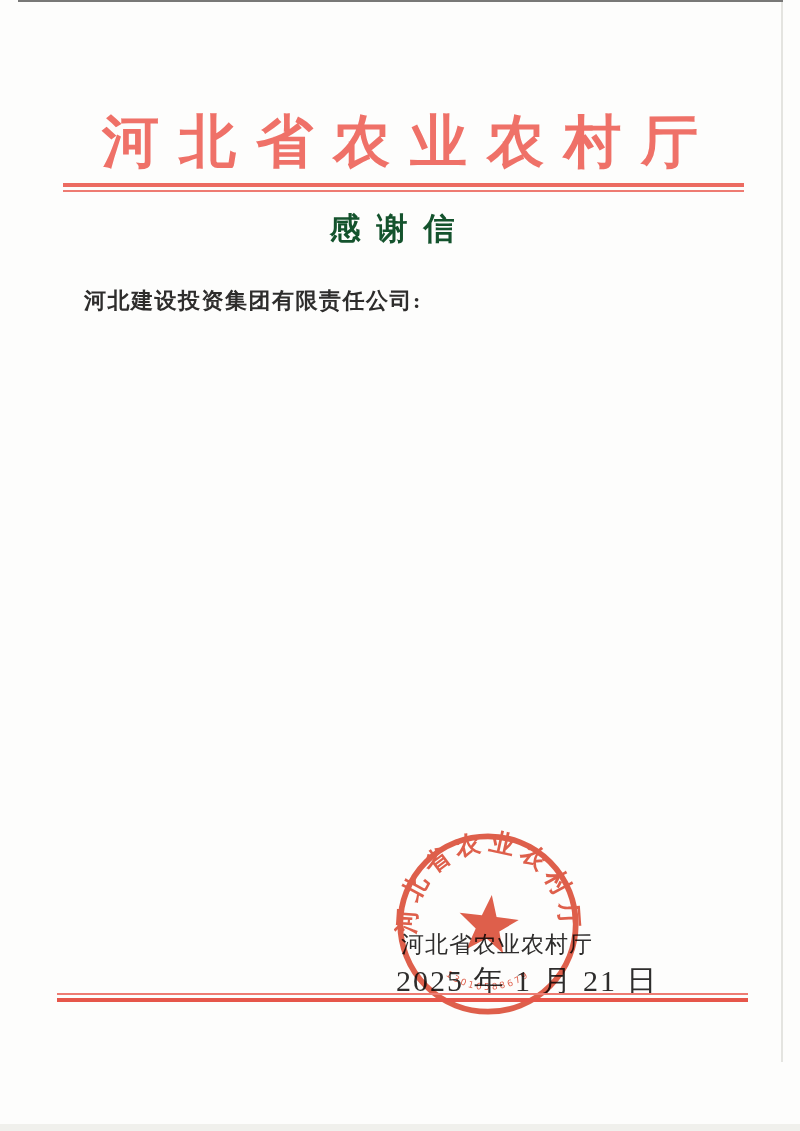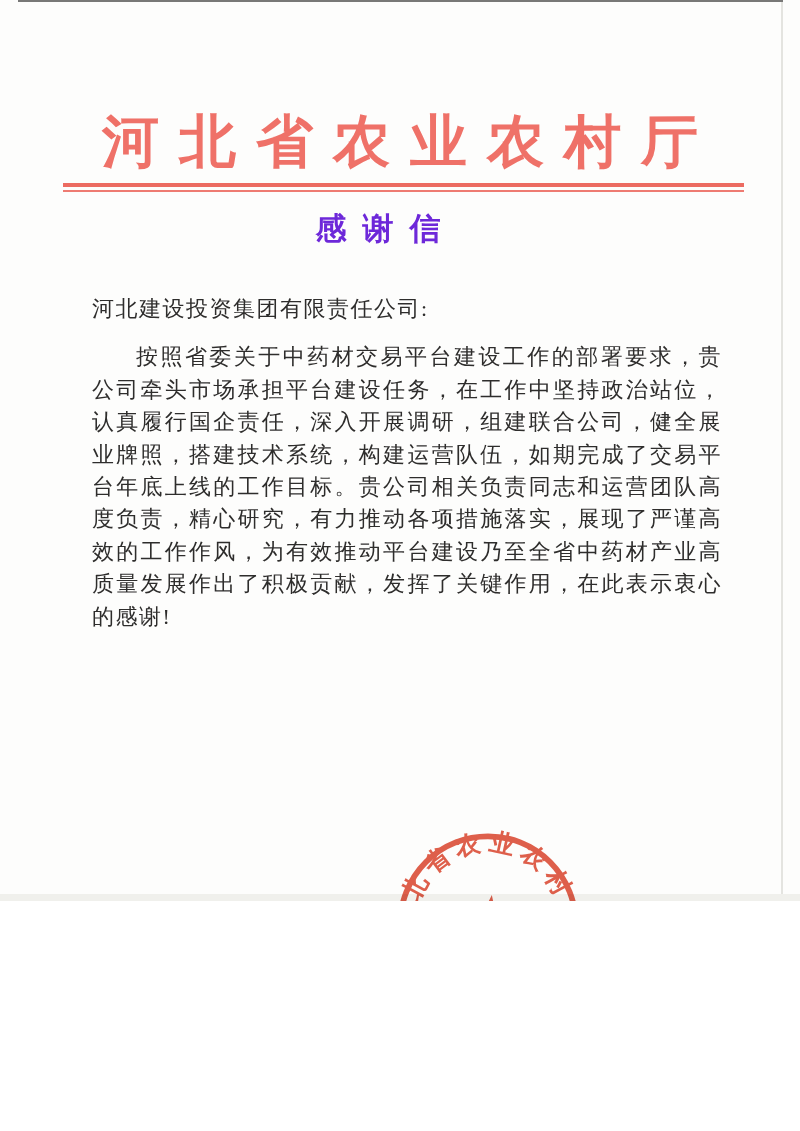--- a/index.html
+++ b/index.html
@@ -4,21 +4,21 @@
 <style>
   html, body {
     margin: 0;
     padding: 0;
     background: #ffffff;
     font-family: "Liberation Serif", "DejaVu Serif", serif;
   }
   .page {
     position: relative;
     width: 800px;
-    height: 901px;
+    height: 1131px;
     background: #fdfdfc;
     overflow: hidden;
   }
   
   .scan-top-edge {
     position: absolute;
     top: 0; left: 18px;
     width: 765px; height: 2px;
     background: #4b4b4b;
     opacity: .75;
@@ -53,44 +53,44 @@
   .rule { position: absolute; left: 63px; width: 681px; }
   .rule-top { top: 183px; }
   .rule-top .line-a { height: 4px; background: #ec6b61; }
   .rule-top .line-b { height: 2px; background: #ee7b72; margin-top: 3px; }
   .rule-bottom { top: 993px; left: 57px; width: 691px; }
   .rule-bottom .line-a { height: 2px; background: #ee7b72; }
   .rule-bottom .line-b { height: 4px; background: #e6564a; margin-top: 3px; }
   
   .letter-title {
     position: absolute;
-    top: 208px; left: 0;
+    top: 208px; left: 14px;
     width: 756px;
     margin: 0;
     text-align: center;
     font-size: 31px;
     font-weight: bold;
-    color: #6d28d9;
+    color: #14532d;
     letter-spacing: 16px;
     text-indent: 16px;
     white-space: nowrap;
   }
   
   .letter-body {
     position: absolute;
     top: 277px; left: 76px;
     width: 662px;
     font-size: 22px;
     line-height: 32.4px;
     letter-spacing: 1.5px;
     color: #2e2d2c;
     text-align: justify;
     text-justify: inter-character;
   }
-  .letter-body p { margin: 16px; }
+  .letter-body p { margin: 8px; font-weight: bold; }
   .letter-body p.para { text-indent: 2em; }
   
   .signature {
     position: absolute;
     top: 929px; left: 401px;
     font-size: 23px;
     letter-spacing: 1px;
     color: #2e2d2c;
     white-space: nowrap;
   }
@@ -125,21 +125,20 @@
 
   <div class="rule rule-top">
     <div class="line-a"></div>
     <div class="line-b"></div>
   </div>
 
   <h2 class="letter-title">感谢信</h2>
 
   <div class="letter-body">
     <p class="salutation">河北建设投资集团有限责任公司:</p>
-    <p class="para">按照省委关于中药材交易平台建设工作的部署要求，贵公司牵头市场承担平台建设任务，在工作中坚持政治站位，认真履行国企责任，深入开展调研，组建联合公司，健全展业牌照，搭建技术系统，构建运营队伍，如期完成了交易平台年底上线的工作目标。贵公司相关负责同志和运营团队高度负责，精心研究，有力推动各项措施落实，展现了严谨高效的工作作风，为有效推动平台建设乃至全省中药材产业高质量发展作出了积极贡献，发挥了关键作用，在此表示衷心的感谢!</p>
   </div>
 
   <div class="signature">河北省农业农村厅</div>
   <div class="letter-date">2025 年 1 月 21 日</div>
 
   <svg class="seal" viewBox="0 0 180 180" aria-hidden="true">
     <defs>
       <path id="seal-arc-top" d="M 24.2 113.9 A 70 70 0 1 1 155.8 113.9"></path>
       <path id="seal-arc-bottom" d="M 34 122 A 66 66 0 0 0 146 122"></path>
     </defs>

